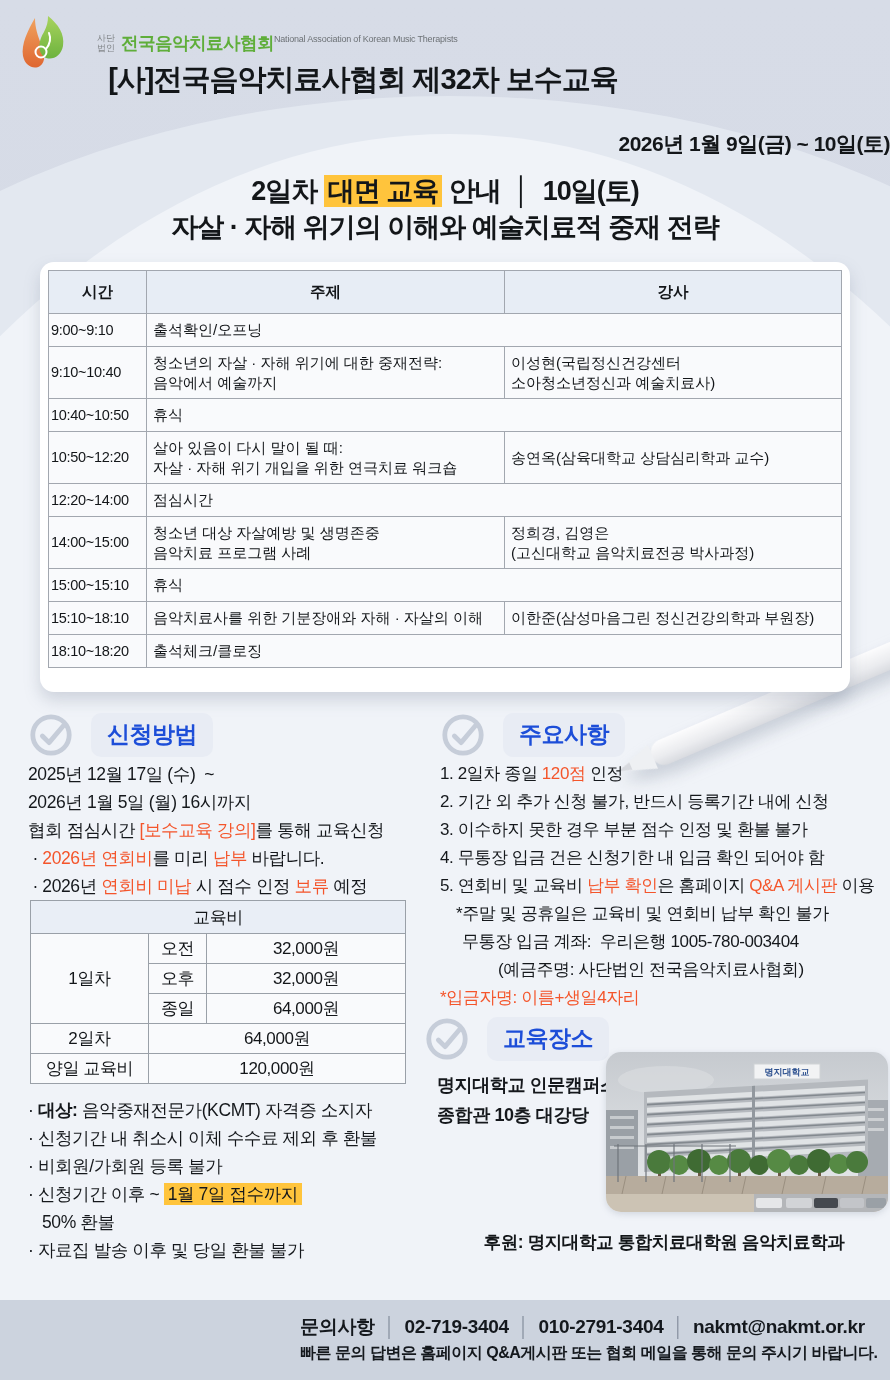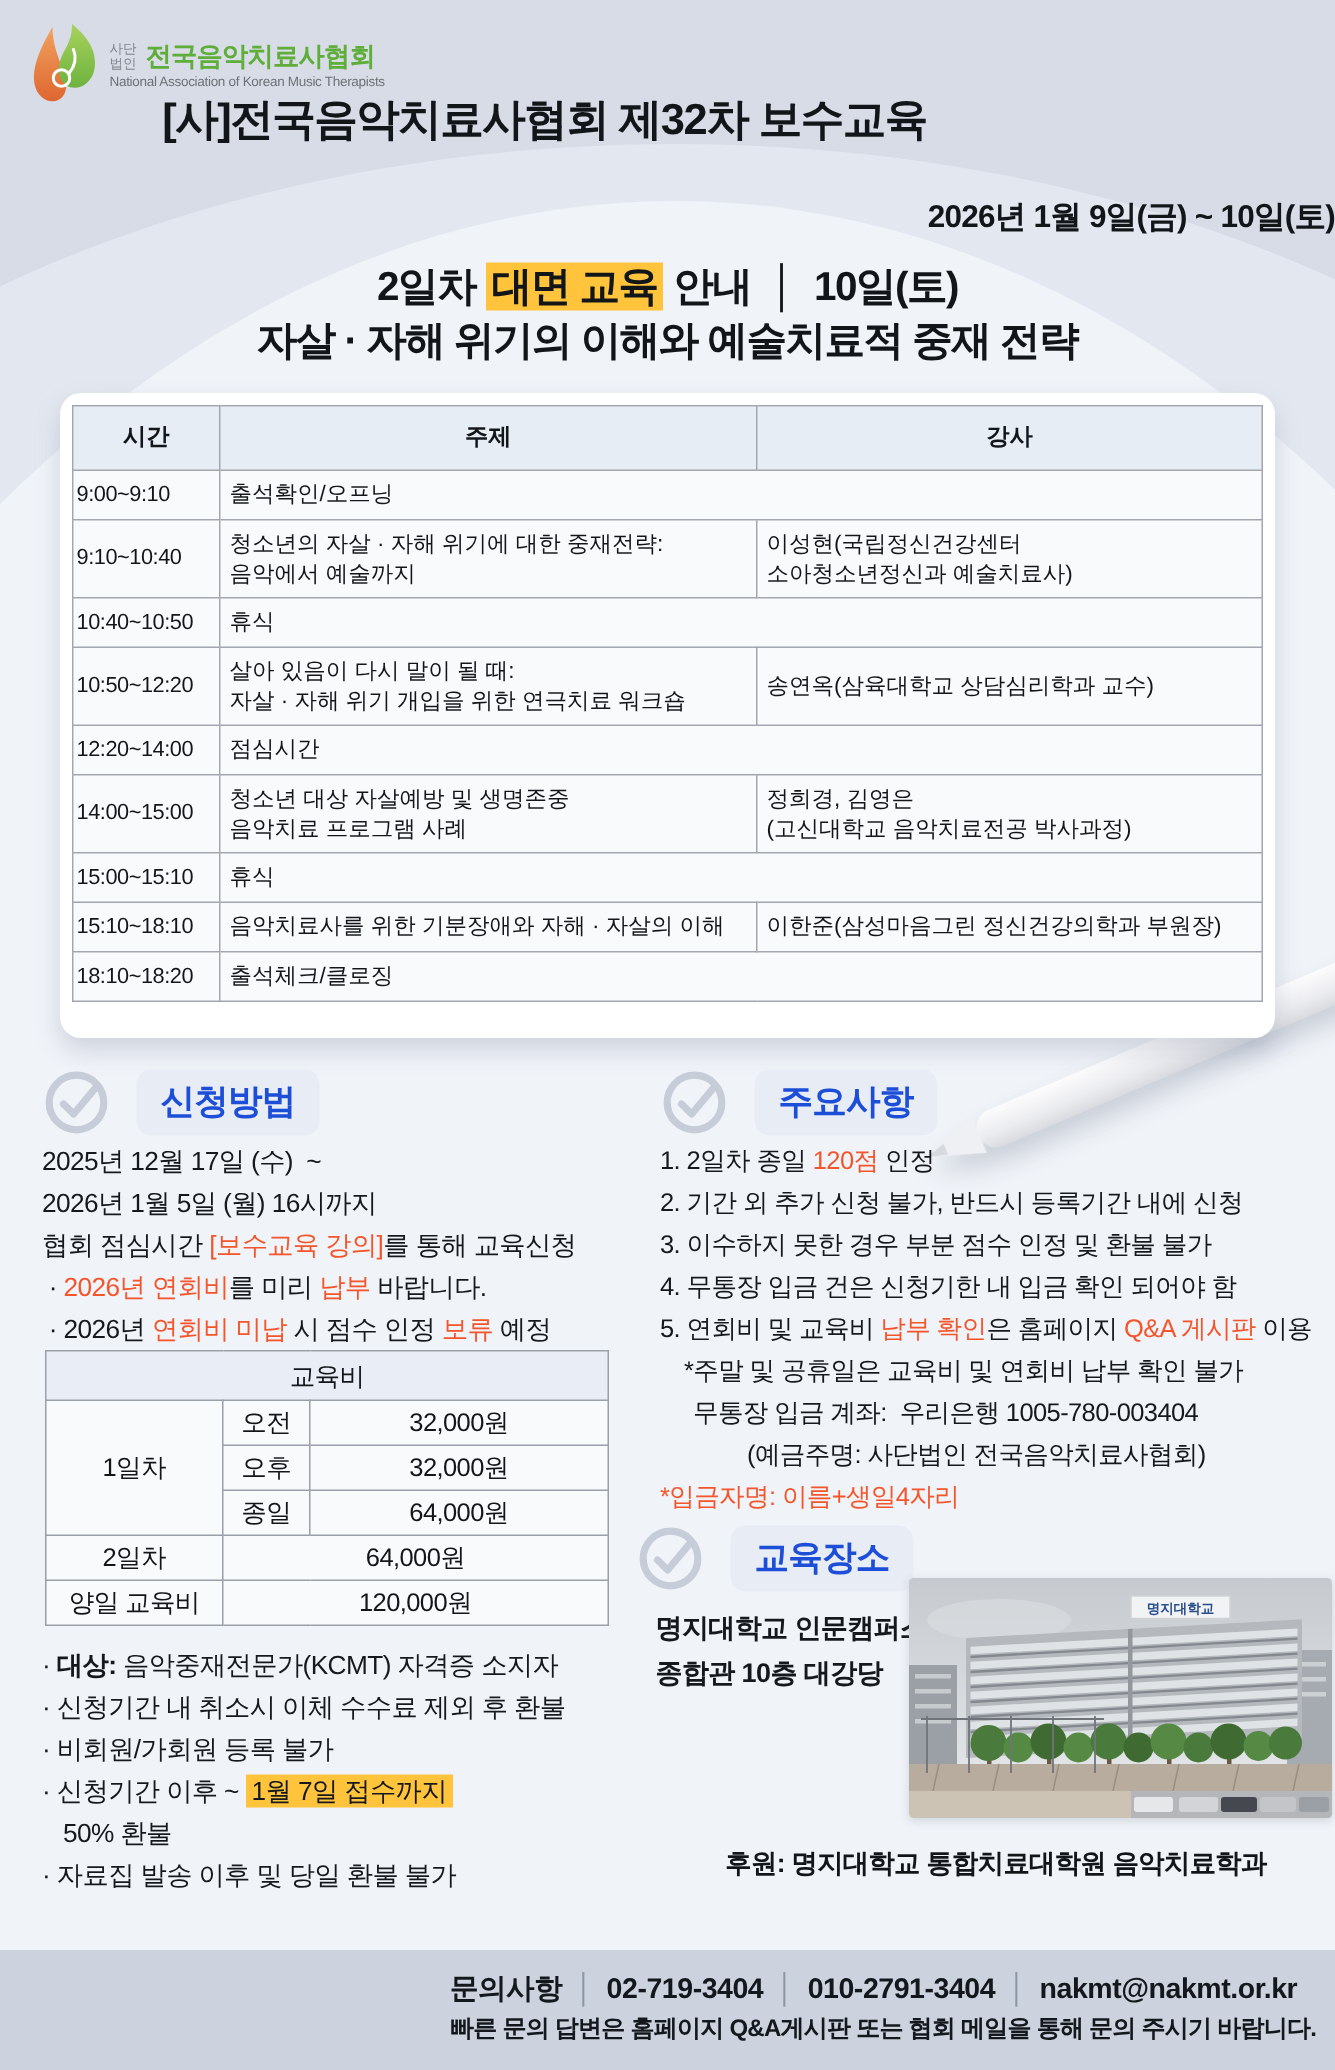--- a/index.html
+++ b/index.html
@@ -28,21 +28,21 @@
     transform:rotate(-23deg);transform-origin:left center;
     filter:drop-shadow(0 10px 8px rgba(130,140,158,.35));}
   .pencil::before{content:"";position:absolute;left:-37px;top:0;width:0;height:0;
     border-top:13px solid transparent;border-bottom:13px solid transparent;border-right:38px solid #eef0f3;}
   .pencil::after{content:"";position:absolute;left:-37px;top:9px;width:14px;height:8px;
     background:#d7d9de;clip-path:polygon(0 50%,100% 0,100% 100%);}
 
   
   .logo{position:absolute;display:flex;align-items:center;gap:7px;z-index:4;}
   .logo.hdr{left:20px;top:16px;}
-  .logo .txt{display:flex;flex-direction:column;line-height:1.05;}
+  .logo .txt{display:flex;flex-direction:row;line-height:1.05;margin-left:24px;}
   .logo .row1{display:flex;align-items:center;gap:4px;}
   .logo .legal{font-size:9px;color:#808487;width:20px;line-height:1.15;word-break:break-all;}
   .logo .name{font-size:17.5px;font-weight:800;color:var(--green);letter-spacing:-.5px;}
   .logo .eng{font-size:9px;color:#6d7276;margin-top:2px;letter-spacing:-.2px;}
 
   .main-title{position:absolute;left:0;top:60px;width:726px;text-align:center;
     font-size:29px;font-weight:800;letter-spacing:-1px;z-index:3;}
   .date-line{position:absolute;left:0;top:130px;width:890px;text-align:right;
     font-size:21px;font-weight:600;letter-spacing:-.5px;z-index:3;}
   .sub1,.sub2{position:absolute;left:0;width:890px;text-align:center;font-size:27px;
@@ -81,21 +81,21 @@
   table.fee{width:100%;border-collapse:collapse;table-layout:fixed;}
   table.fee th,table.fee td{border:1px solid #9aa0a8;background:#f9fafc;text-align:center;vertical-align:middle;
     font-size:17px;font-weight:500;letter-spacing:-.4px;}
   table.fee th{background:#e9eef6;height:30px;}
   table.fee tr{height:30px;}
   table.fee col.f-day{width:118px;} table.fee col.f-part{width:58px;}
 
   
   .venue-lines{left:437px;top:1070px;font-size:18px;font-weight:600;}
   .venue-lines .rline{line-height:30px;}
-  .photo{position:absolute;left:606px;top:1052px;width:282px;height:160px;z-index:3;border-radius:3px;overflow:hidden;
+  .photo{position:absolute;left:606px;top:1052px;width:282px;height:160px;z-index:3;border-radius:15px;overflow:hidden;
     box-shadow:0 2px 6px rgba(120,130,150,.25);}
   .sponsor{position:absolute;left:440px;top:1230px;width:448px;text-align:center;font-size:17.5px;
     font-weight:600;letter-spacing:-.4px;z-index:3;}
 
   
   .footer{position:absolute;left:0;top:1300px;width:890px;height:80px;background:var(--footer);z-index:5;}
   .logo.ftr{left:35px;top:1315px;}
   .logo.ftr .name{font-size:20px;}
   .logo.ftr .eng{font-size:10px;}
   .logo.ftr .legal{font-size:10px;width:22px;}

